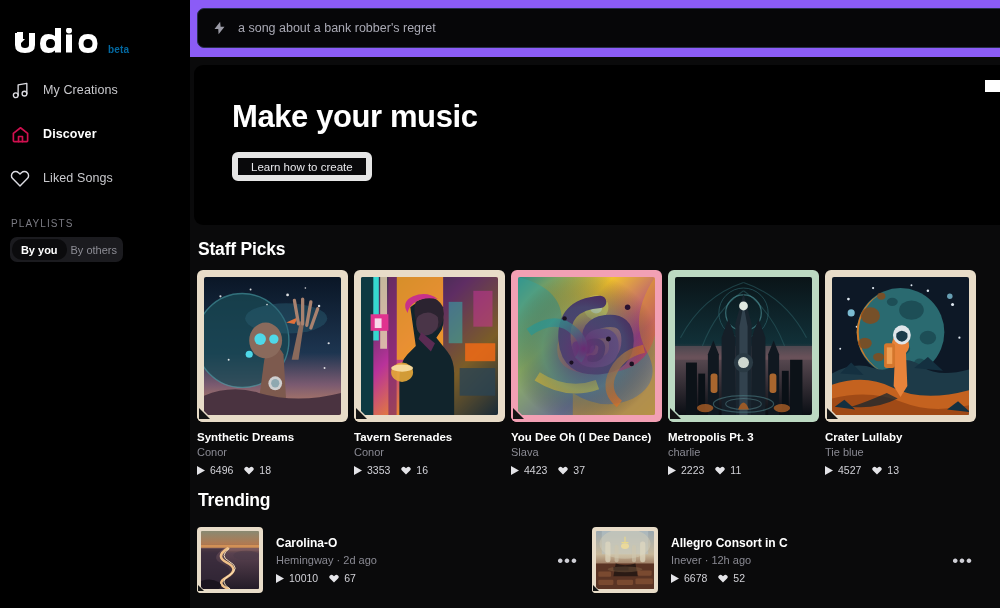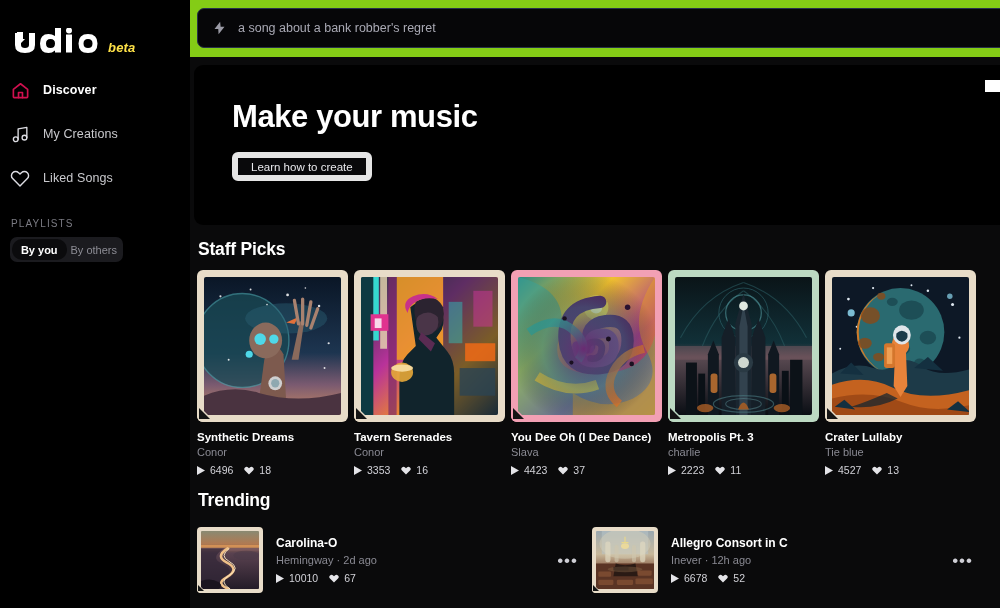--- a/index.html
+++ b/index.html
@@ -15,21 +15,21 @@
   .sidebar {
     width: 190px; min-width: 190px; height: 608px;
     background: #000; padding: 0;
     display: flex; flex-direction: column;
   }
   .logo-wrap {
     display: flex; align-items: flex-end; gap: 5px;
     padding: 14px 0 0 11px; height: 58px;
   }
   .logo-mark { display: block; }
-  .logo-beta { color: #fde047; font-size: 13px; font-weight: 700; letter-spacing: .2px; padding-bottom: 3px; font-style: italic; }
+  .logo-beta { color: #0369a1; font-size: 10px; font-weight: 700; letter-spacing: .2px; padding-bottom: 3px; }
 
   .nav { margin-top: 10px; }
   .nav-item {
     display: flex; align-items: center; gap: 13px;
     height: 44px; padding: 0 0 0 10px; cursor: pointer;
   }
   .nav-icon { width: 20px; height: 20px; display: flex; align-items: center; justify-content: center; }
   .nav-label { font-size: 12.5px; color: #c9c9cd; letter-spacing: .1px; }
   .nav-item.active .nav-label { color: #fff; font-weight: 700; }
 
@@ -45,21 +45,21 @@
   .seg-btn {
     flex: 1; height: 21px; border-radius: 10px;
     display: flex; align-items: center; justify-content: center;
     font-size: 11px; color: #8d8d95; cursor: pointer; white-space: nowrap;
   }
   .seg-btn.active { background: #0b0b0d; color: #fff; font-weight: 700; }
 
   
   .main { flex: 1; height: 608px; background: #0a0a0b; overflow: hidden; position: relative; }
 
-  .topbar { height: 57px; padding: 8px 0 0 4px; background: #84cc16; }
+  .topbar { height: 57px; padding: 8px 0 0 4px; background: #8b5cf6; }
   .prompt-bar {
     margin-left: 3px; height: 40px; width: 1000px;
     background: #060608; border: 1px solid #27304a; border-radius: 7px;
     display: flex; align-items: center; gap: 11px; padding: 0 14px;
     cursor: text;
   }
   .prompt-text { font-size: 12.5px; color: #a9a9b4; }
 
   .content { height: 551px; background: #0a0a0b; padding: 0 0 0 4px; position: relative; }
 
@@ -126,38 +126,38 @@
         <path d="M6 4 L12 4 L12 11 L14 11 L9 16 L4 11 L6 11 Z" fill="#fff"></path>
         <path d="M44 0 L44 8 Q41 6 37.5 6 Q29 6 29 15.5 Q29 25 37.5 25 Q41 25 44 22.5 L44 24.5 L50 24.5 L50 0 Z M39.5 11 Q44 11 44 15.5 Q44 20 39.5 20 Q35 20 35 15.5 Q35 11 39.5 11 Z" fill="#fff"></path>
         <rect x="55" y="6.5" width="6" height="18" fill="#fff"></rect>
         <circle cx="58" cy="2.5" r="3" fill="#fff"></circle>
         <path d="M77 6 Q86.5 6 86.5 15.5 Q86.5 25 77 25 Q67.5 25 67.5 15.5 Q67.5 6 77 6 Z M77 11 Q72.5 11 72.5 15.5 Q72.5 20 77 20 Q81.5 20 81.5 15.5 Q81.5 11 77 11 Z" fill="#fff"></path>
       </svg>
       <span class="logo-beta">beta</span>
     </div>
 
     <nav class="nav">
-      <div class="nav-item active">
-        <span class="nav-icon">
-          <svg width="19" height="19" viewBox="0 0 24 24" fill="none" stroke="#d0104f" stroke-width="2.1" stroke-linecap="round" stroke-linejoin="round">
-            <path d="M3 10.5 L12 3.5 L21 10.5 V20 a1 1 0 0 1-1 1 H4 a1 1 0 0 1-1-1 Z"></path>
-            <path d="M9.5 21 V14.5 h5 V21"></path>
-          </svg>
-        </span>
-        <span class="nav-label">Discover</span>
-      </div>
       <div class="nav-item">
         <span class="nav-icon">
           <svg width="19" height="19" viewBox="0 0 24 24" fill="none" stroke="#dcdce2" stroke-width="1.7" stroke-linecap="round" stroke-linejoin="round">
             <path d="M9 18V5l11-2v13"></path>
             <circle cx="6" cy="18" r="3"></circle>
               <circle cx="17" cy="16" r="3"></circle>
           </svg>
         </span>
         <span class="nav-label">My Creations</span>
+      </div>
+      <div class="nav-item active">
+        <span class="nav-icon">
+          <svg width="19" height="19" viewBox="0 0 24 24" fill="none" stroke="#d0104f" stroke-width="2.1" stroke-linecap="round" stroke-linejoin="round">
+            <path d="M3 10.5 L12 3.5 L21 10.5 V20 a1 1 0 0 1-1 1 H4 a1 1 0 0 1-1-1 Z"></path>
+            <path d="M9.5 21 V14.5 h5 V21"></path>
+          </svg>
+        </span>
+        <span class="nav-label">Discover</span>
       </div>
       <div class="nav-item">
         <span class="nav-icon">
           <svg width="20" height="20" viewBox="0 0 24 24" fill="none" stroke="#dcdce2" stroke-width="1.7" stroke-linecap="round" stroke-linejoin="round">
             <path d="M20.8 5.6a5 5 0 0 0-7.1 0L12 7.3l-1.7-1.7a5 5 0 1 0-7.1 7.1l8.8 8.8 8.8-8.8a5 5 0 0 0 0-7.1z"></path>
           </svg>
         </span>
         <span class="nav-label">Liked Songs</span>
       </div>
     </nav>

